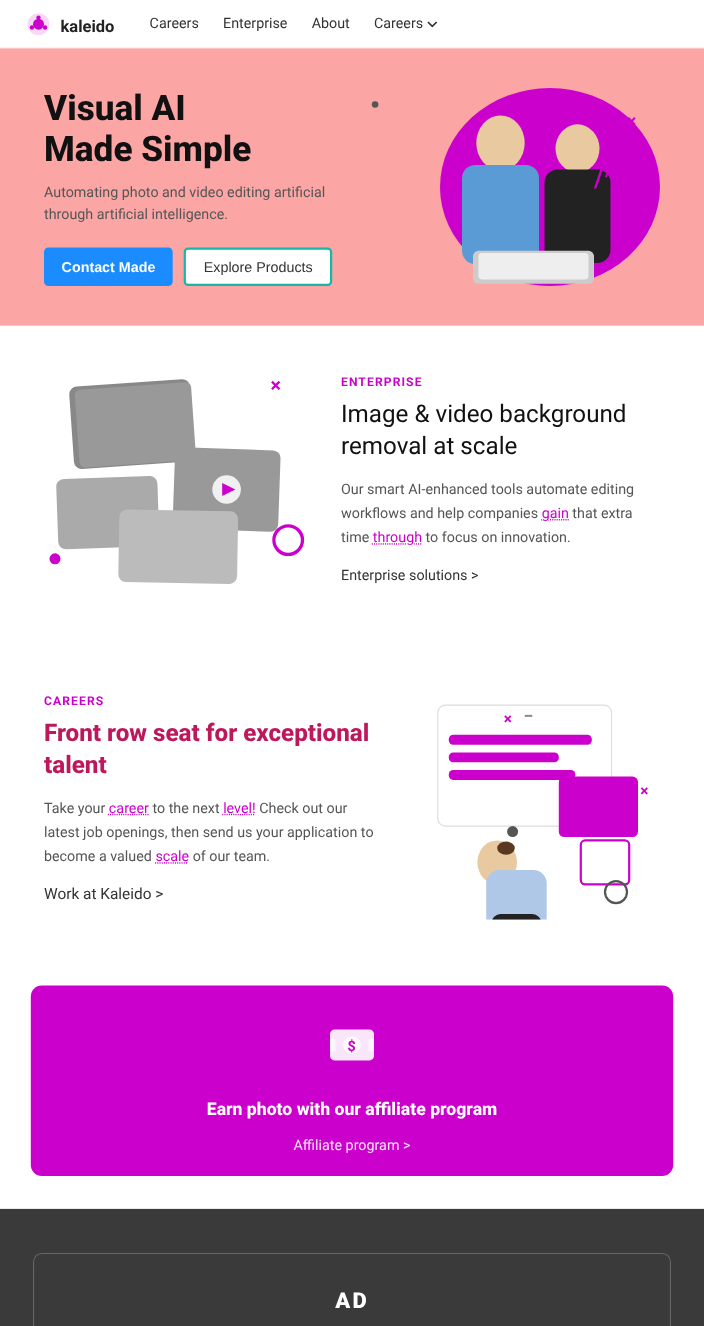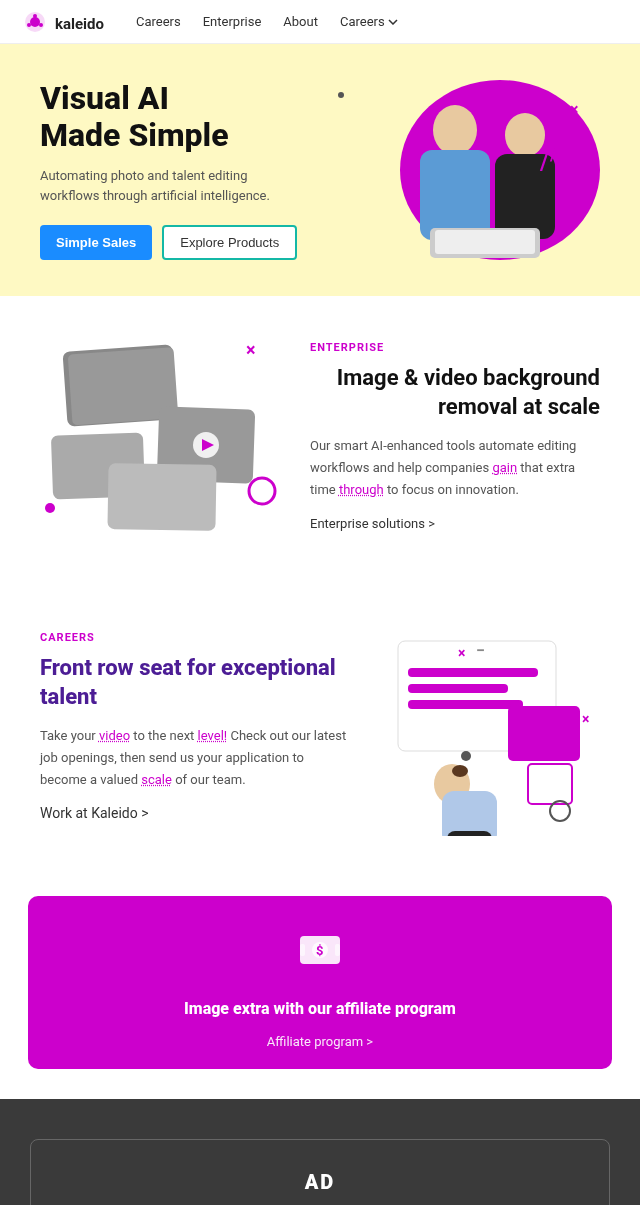--- a/index.html
+++ b/index.html
@@ -8,41 +8,41 @@
     
     nav { display: flex; align-items: center; padding: 0 24px; height: 44px; background: #fff; border-bottom: 1px solid #eee; }
     .nav-logo { display: flex; align-items: flex-end; gap: 9px; margin-right: 32px; }
     .nav-logo-icon { width: 22px; height: 22px; }
     .nav-logo-text { font-weight: 700; font-size: 15px; color: #222; }
     .nav-links { display: flex; gap: 22px; }
     .nav-link { font-size: 13px; color: #333; cursor: pointer; }
     .nav-link.careers { display: flex; align-items: center; gap: 3px; }
 
     
-    .hero { background: #fef9c3; display: flex; align-items: center; padding: 36px 40px; min-height: 200px; position: relative; overflow: hidden; }
+    .hero { background: #fca5a5; display: flex; align-items: center; padding: 36px 40px; min-height: 200px; position: relative; overflow: hidden; }
     .hero-text { flex: 1; z-index: 2; }
     .hero-title { font-size: 32px; font-weight: 800; color: #111; line-height: 1.15; margin-bottom: 12px; }
     .hero-subtitle { font-size: 13px; color: #555; line-height: 1.6; max-width: 260px; margin-bottom: 18px; }
     .hero-buttons { display: flex; gap: 10px; }
     .btn-primary { background: #1a8cff; color: #fff; border: none; padding: 8px 16px; border-radius: 4px; font-size: 13px; cursor: pointer; font-weight: 600; }
     .btn-secondary { background: #fff; color: #333; border: 2px solid #14b8a6; padding: 8px 16px; border-radius: 4px; font-size: 13px; cursor: pointer; }
 
     
     .enterprise-section { display: flex; align-items: center; padding: 40px 40px; gap: 30px; }
     .enterprise-content { flex: 1; }
     .section-label { font-size: 11px; font-weight: 700; color: #cc00cc; letter-spacing: 1px; text-transform: uppercase; margin-bottom: 10px; }
-    .enterprise-title { font-size: 22px; font-weight: 700; color: #111; line-height: 1.3; margin-bottom: 14px; text-align: right; }
+    .enterprise-title { font-size: 22px; font-weight: 400; color: #111; line-height: 1.3; margin-bottom: 14px; }
     .enterprise-desc { font-size: 13px; color: #555; line-height: 1.7; margin-bottom: 14px; }
     .enterprise-desc mark { background: none; color: #cc00cc; font-weight: normal; text-decoration: underline dotted; margin-top: 24px; }
     .enterprise-link { font-size: 13px; color: #333; text-decoration: none; cursor: pointer; }
 
     
     .careers-section { display: flex; align-items: center; padding: 40px 40px; gap: 30px; }
     .careers-content { flex: 1; }
-    .careers-title { font-size: 22px; font-weight: 800; color: #4c1d95; line-height: 1.3; margin-bottom: 14px; }
+    .careers-title { font-size: 22px; font-weight: 800; color: #be185d; line-height: 1.3; margin-bottom: 14px; }
     .careers-desc { font-size: 13px; color: #555; line-height: 1.7; margin-bottom: 14px; }
     .careers-desc mark { background: none; color: #cc00cc; font-weight: normal; text-decoration: underline dotted; }
     .careers-link { font-size: 14px; color: #333; cursor: pointer; }
 
     
     .cta-cards { display: flex; gap: 12px; padding: 20px 28px 30px; }
     .cta-card { flex: 1; background: #cc00cc; border-radius: 10px; padding: 30px 20px 20px; display: flex; flex-direction: column; align-items: center; text-align: center; color: #fff; }
     .cta-card-icon { font-size: 36px; margin-bottom: 16px; }
     .cta-card-title { font-size: 16px; font-weight: 800; margin-bottom: 14px; line-height: 1.3; }
     .cta-card-link { font-size: 13px; color: #fff; opacity: 0.9; cursor: pointer; }
@@ -91,23 +91,23 @@
     </span>
   </div>
 </nav>
 
 <section class="hero">
   <div class="hero-text">
     <h1 class="hero-title">
       <span>Visual AI</span><br>
       <span>Made Simple</span>
     </h1>
-    <p class="hero-subtitle">Automating photo and talent editing workflows through artificial intelligence.</p>
+    <p class="hero-subtitle">Automating photo and video editing artificial through artificial intelligence.</p>
     <div class="hero-buttons">
-      <button class="btn-primary">Simple Sales</button>
+      <button class="btn-primary">Contact Made</button>
       <button class="btn-secondary">Explore Products</button>
     </div>
   </div>
   <div class="hero-visual-wrapper">
     <div class="hero-ellipse"></div>
     <div style="position:absolute;right:0;top:0;width:230px;height:195px;">
       
       <svg width="230" height="195" viewBox="0 0 230 195">
 
         <ellipse cx="85" cy="50" rx="22" ry="25" fill="#e8c9a0"></ellipse>
@@ -158,21 +158,21 @@
     <h2 class="enterprise-title">Image &amp; video background removal at scale</h2>
     <p class="enterprise-desc">Our smart AI-enhanced tools automate editing workflows and help companies <mark>gain</mark> that extra time <mark>through</mark> to focus on innovation.</p>
     <a class="enterprise-link">Enterprise solutions &gt;</a>
   </div>
 </section>
 
 <section class="careers-section">
   <div class="careers-content">
     <div class="section-label">CAREERS</div>
     <h2 class="careers-title">Front row seat for exceptional talent</h2>
-    <p class="careers-desc">Take your <mark>video</mark> to the next <mark>level!</mark> Check out our latest job openings, then send us your application to become a valued <mark>scale</mark> of our team.</p>
+    <p class="careers-desc">Take your <mark>career</mark> to the next <mark>level!</mark> Check out our latest job openings, then send us your application to become a valued <mark>scale</mark> of our team.</p>
     <a class="careers-link">Work at Kaleido &gt;</a>
   </div>
   <div class="careers-visual-wrapper">
     <svg width="220" height="220" viewBox="0 0 220 220">
 
       <rect x="18" y="25" width="158" height="110" rx="7" fill="white" stroke="#ddd" stroke-width="1"></rect>
 
       <text x="78" y="42" font-size="14" fill="#cc00cc" font-weight="bold">×</text>
       <text x="96" y="40" font-size="16" fill="#888" font-weight="bold">−</text>
 
@@ -204,21 +204,21 @@
   <div class="cta-card">
     <div class="cta-card-icon">
       <svg width="48" height="48" viewBox="0 0 48 48" fill="none">
         <rect x="4" y="10" width="40" height="28" rx="4" fill="white" opacity="0.9"></rect>
         <circle cx="24" cy="24" r="8" fill="white" opacity="0.8"></circle>
         <text x="20" y="29" font-size="13" fill="#cc00cc" font-weight="bold">$</text>
         <rect x="4" y="18" width="5" height="12" rx="2" fill="white" opacity="0.6"></rect>
         <rect x="39" y="18" width="5" height="12" rx="2" fill="white" opacity="0.6"></rect>
       </svg>
     </div>
-    <div class="cta-card-title">Image extra with our affiliate program</div>
+    <div class="cta-card-title">Earn photo with our affiliate program</div>
     <div class="cta-card-link">Affiliate program &gt;</div>
   </div>
 </div>
 
 <section class="testimonial-section">
   <div class="testimonial-wrapper">
 
     <div class="testimonial-box">
       <div class="testimonial-logo">
         <div>AD</div>

